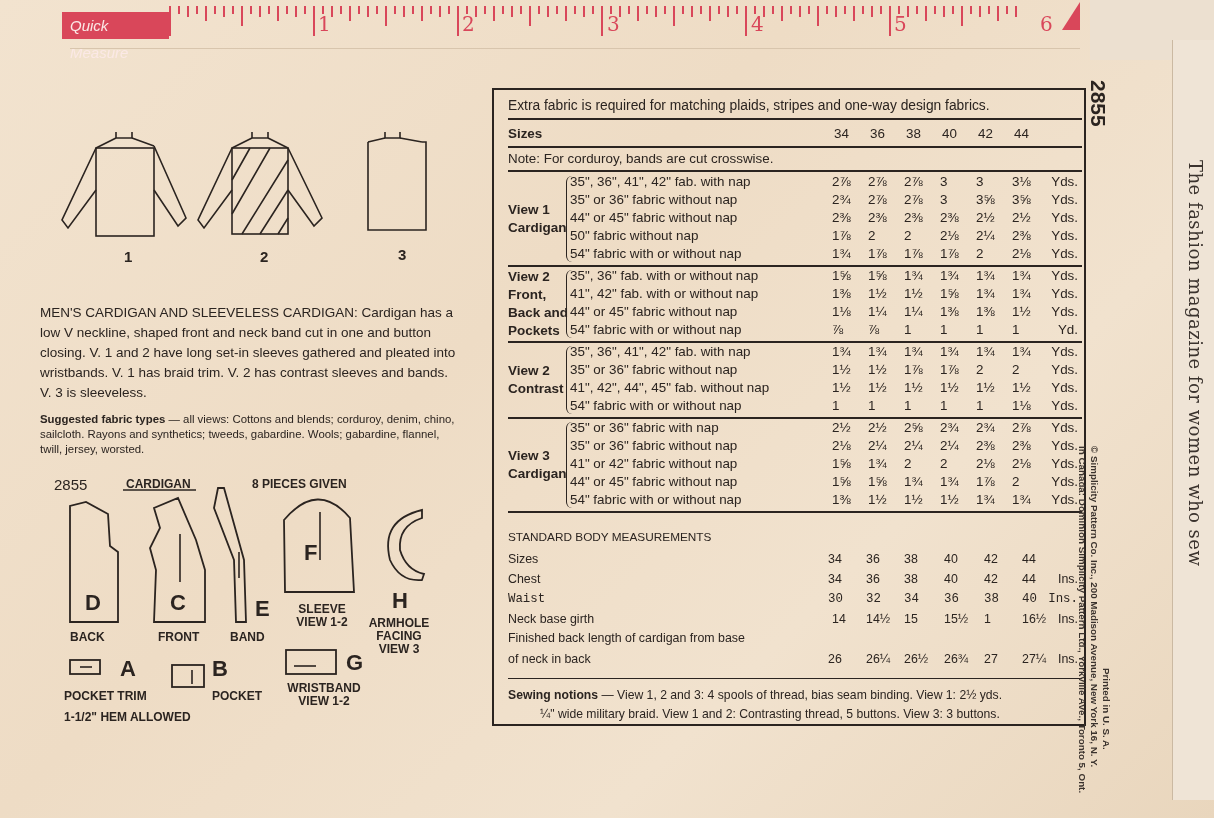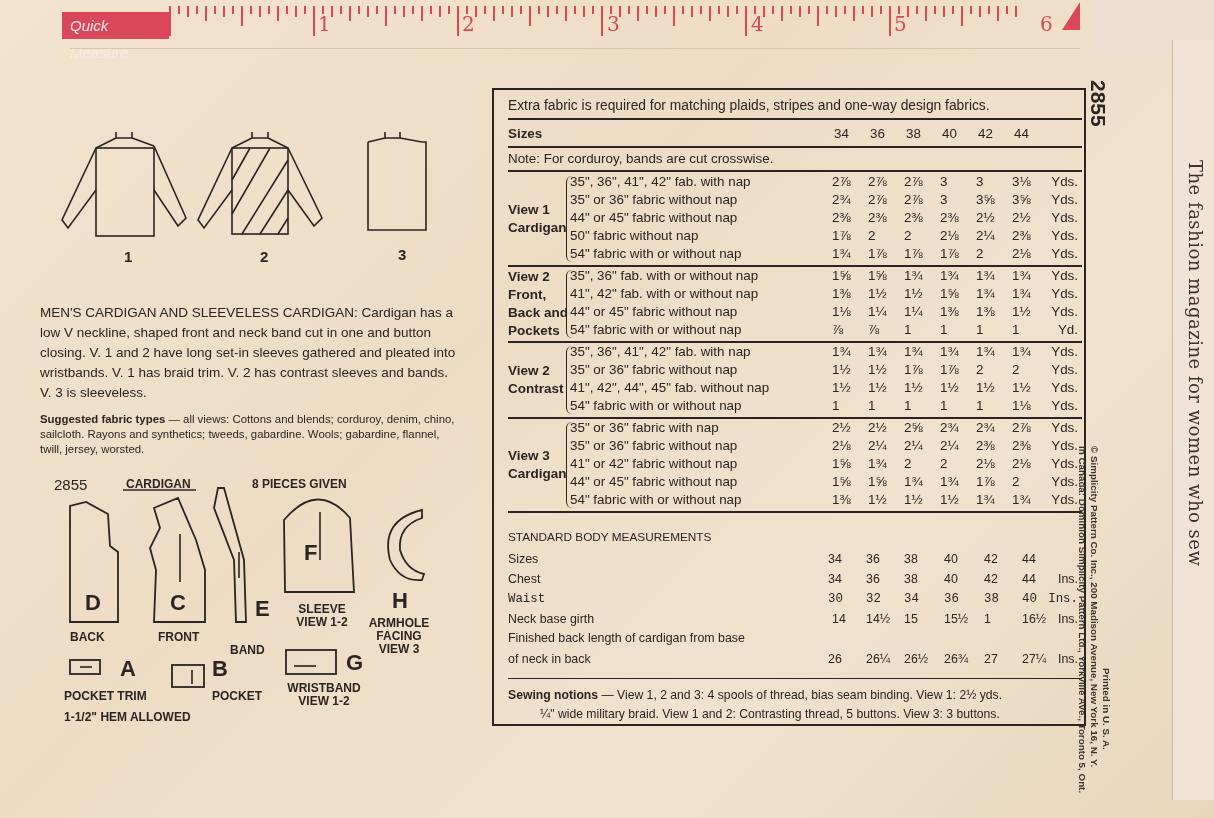--- a/index.html
+++ b/index.html
@@ -217,21 +217,21 @@
     <line x1="93" y1="30" x2="166" y2="30" stroke="#2b2420" stroke-width="1.3"></line>
   </svg>
   <span class="plab" style="left:24px;top:18px;font-size:15px;font-weight:normal">2855</span>
   <span class="plab" style="left:96px;top:18px">CARDIGAN</span>
   <span class="plab" style="left:222px;top:18px">8 PIECES GIVEN</span>
   <span class="pbig" style="left:55px;top:130px">D</span>
   <span class="plab" style="left:40px;top:171px">BACK</span>
   <span class="pbig" style="left:140px;top:130px">C</span>
   <span class="plab" style="left:128px;top:171px">FRONT</span>
   <span class="pbig" style="left:225px;top:136px">E</span>
-  <span class="plab" style="left:200px;top:184px">BAND</span>
+  <span class="plab" style="left:200px;top:171px">BAND</span>
   <span class="pbig" style="left:274px;top:80px">F</span>
   <span class="plab" style="left:262px;top:143px;width:60px">SLEEVE VIEW 1-2</span>
   <span class="pbig" style="left:362px;top:128px">H</span>
   <span class="plab" style="left:334px;top:157px;width:70px">ARMHOLE FACING VIEW 3</span>
   <span class="pbig" style="left:90px;top:196px">A</span>
   <span class="plab" style="left:34px;top:230px">POCKET TRIM</span>
   <span class="pbig" style="left:182px;top:196px">B</span>
   <span class="plab" style="left:182px;top:230px">POCKET</span>
   <span class="pbig" style="left:316px;top:190px">G</span>
   <span class="plab" style="left:256px;top:222px;width:76px">WRISTBAND VIEW 1-2</span>

